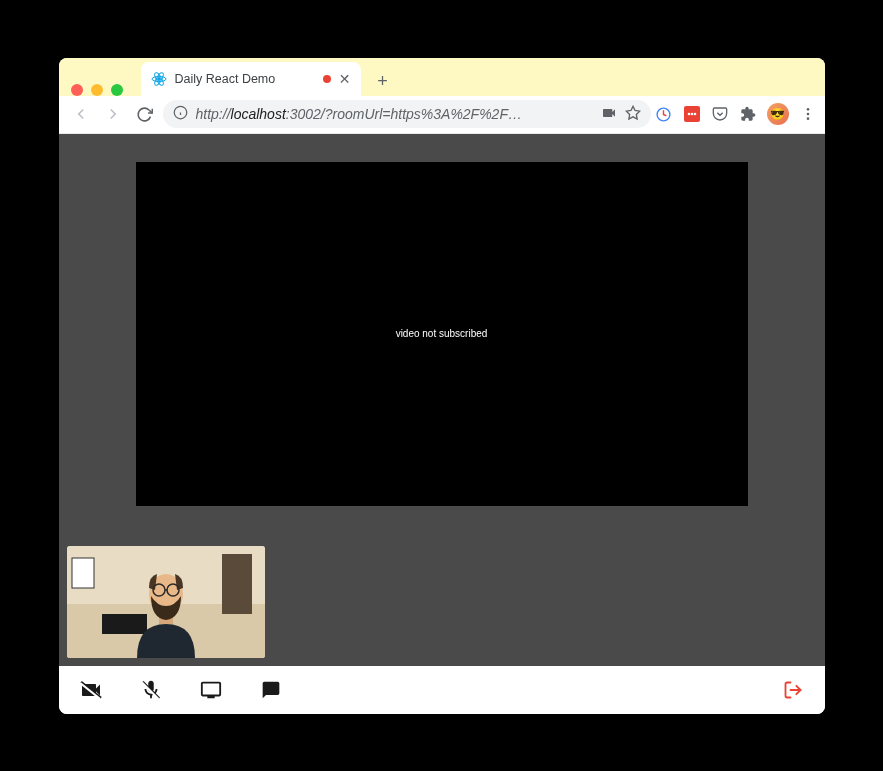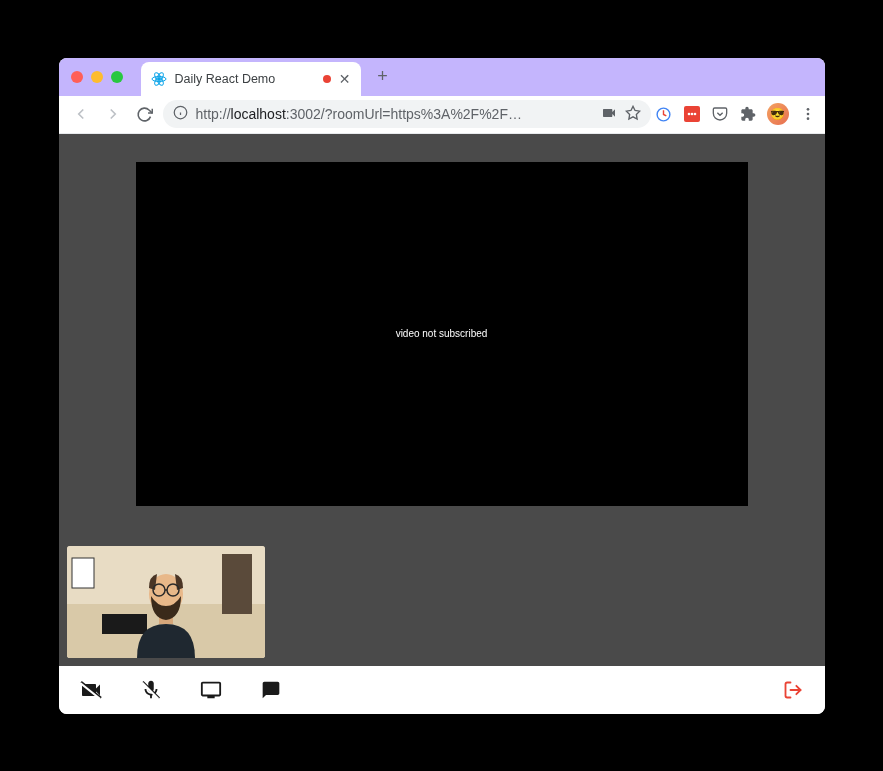--- a/index.html
+++ b/index.html
@@ -22,23 +22,23 @@
       background: #fff;
       border-radius: 8px;
       overflow: hidden;
       display: flex;
       flex-direction: column;
       box-shadow: 0 10px 40px rgba(0,0,0,0.4);
     }
     
     .tab-bar {
       height: 38px;
-      background: #c4b5fd;
-      display: flex;
-      align-items: center;
+      background: #fef9c3;
+      display: flex;
+      align-items: flex-end;
       padding-left: 12px;
     }
     .window-controls {
       display: flex;
       gap: 8px;
       margin-right: 18px;
     }
     .win-btn {
       width: 12px;
       height: 12px;
@@ -120,20 +120,21 @@
       height: 28px;
       background: #f1f3f4;
       border-radius: 14px;
       display: flex;
       align-items: center;
       padding: 0 10px;
       gap: 8px;
       font-size: 14px;
       color: #5f6368;
       overflow: hidden;
+      font-style: italic;
     }
     .url-text {
       flex: 1;
       white-space: nowrap;
       overflow: hidden;
       text-overflow: ellipsis;
     }
     .url-localhost { color: #202124; }
     .ext-icons {
       display: flex;

